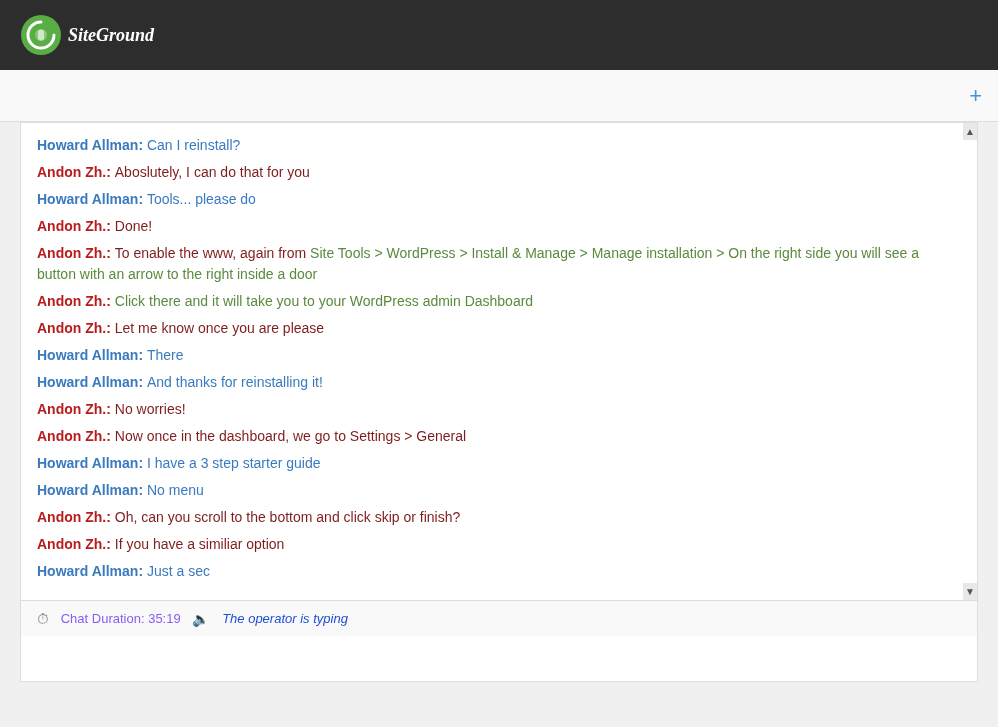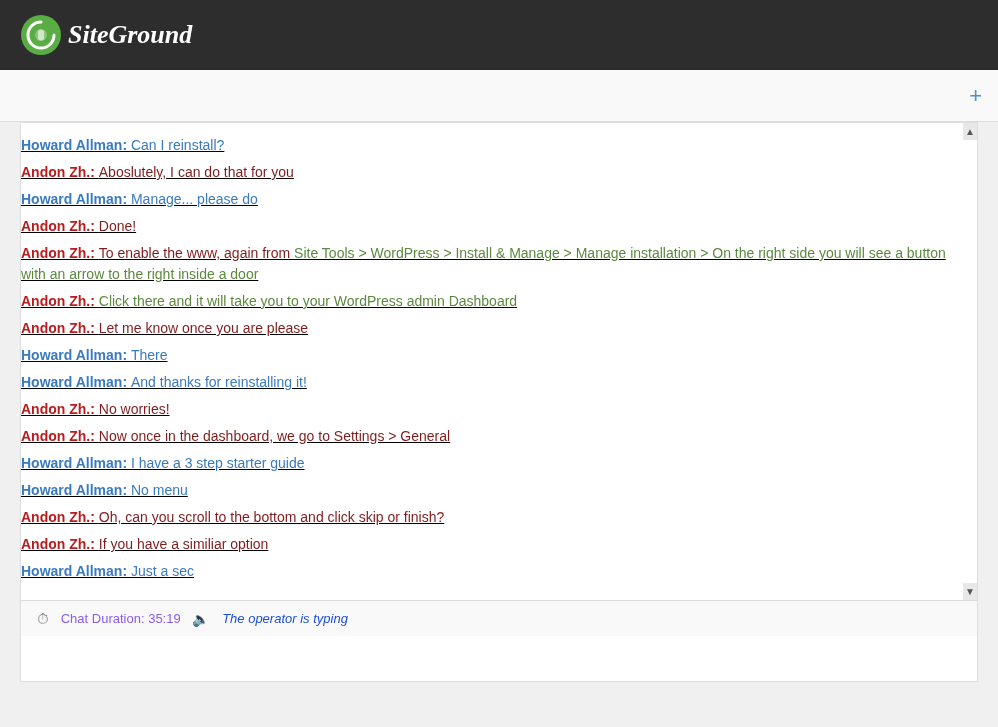--- a/index.html
+++ b/index.html
@@ -31,21 +31,21 @@
     }
 
     .logo-icon {
       width: 42px;
       height: 42px;
       margin-right: 6px;
     }
 
     .logo-text {
       color: white;
-      font-size: 26px;
+      font-size: 18px;
       font-weight: bold;
       font-style: italic;
       font-family: Georgia, serif;
     }
 
     
     .toolbar {
       background: #f9f9f9;
       border-bottom: 1px solid #ddd;
       height: 52px;
@@ -65,25 +65,24 @@
     
     .chat-container {
       margin: 0 20px;
       background: white;
       border: 1px solid #ddd;
       min-height: 560px;
       position: relative;
     }
 
     .chat-messages {
-      padding: 12px 0;
+      padding: 12px 16px;
       overflow-y: auto;
       max-height: 520px;
       position: relative;
-      text-decoration: underline;
     }
 
     
     .chat-messages::-webkit-scrollbar {
       width: 14px;
     }
     .chat-messages::-webkit-scrollbar-track {
       background: #f1f1f1;
     }
     .chat-messages::-webkit-scrollbar-thumb {
@@ -200,21 +199,21 @@
 
       <div class="message-line">
         <span class="sender-howard">Howard Allman: </span><span class="text-howard">Can I reinstall?</span>
       </div>
 
       <div class="message-line">
         <span class="sender-andon">Andon Zh.: </span><span class="text-andon">Aboslutely, I can do that for you</span>
       </div>
 
       <div class="message-line">
-        <span class="sender-howard">Howard Allman: </span><span class="text-howard">Manage... please do</span>
+        <span class="sender-howard">Howard Allman: </span><span class="text-howard">Tools... please do</span>
       </div>
 
       <div class="message-line">
         <span class="sender-andon">Andon Zh.: </span><span class="text-andon">Done!</span>
       </div>
 
       <div class="message-line">
         <span class="sender-andon">Andon Zh.: </span><span class="text-andon">To enable the www, again from </span><span class="highlight-green">Site Tools &gt; WordPress &gt; Install &amp; Manage &gt; Manage installation &gt; On the right side you will see a button with an arrow to the right inside a door</span>
       </div>
 

